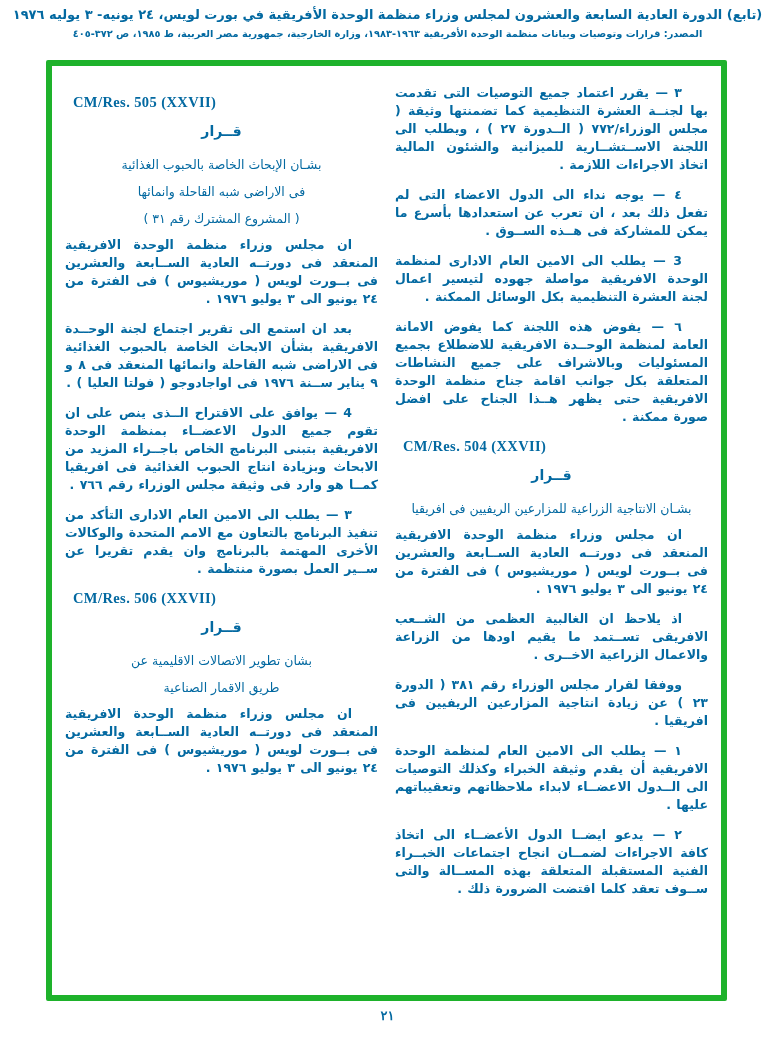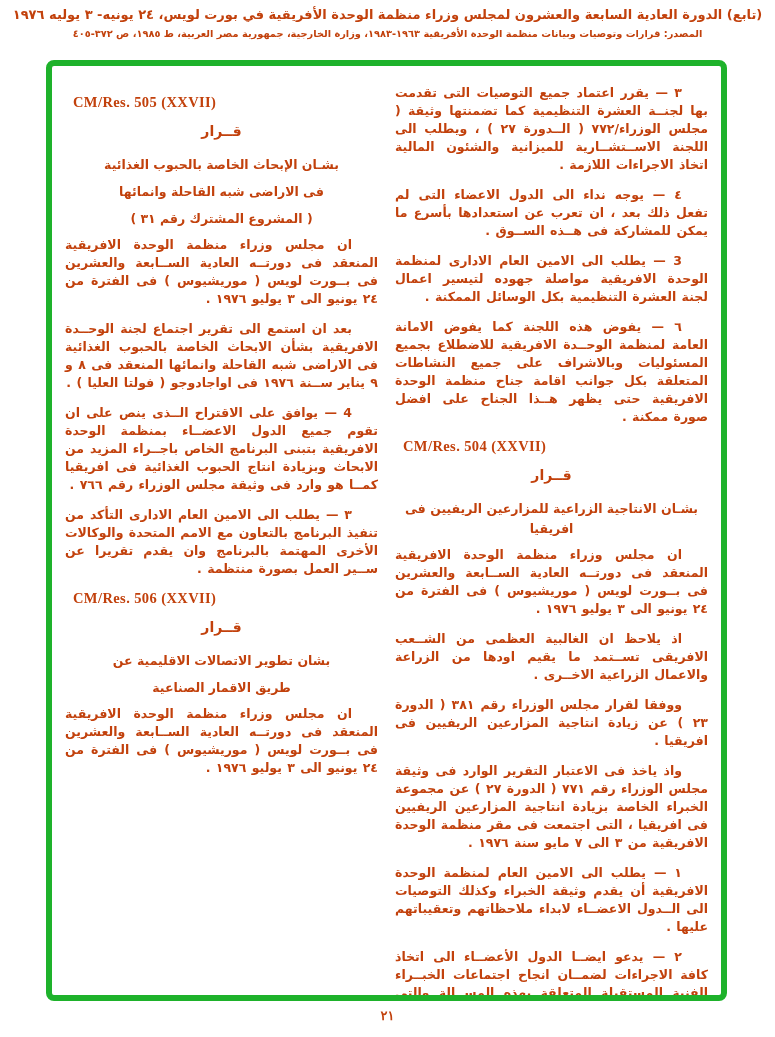--- a/index.html
+++ b/index.html
@@ -2,33 +2,33 @@
 <html lang="ar"><head>
 <meta charset="utf-8">
 <style>
   html, body { margin: 0; padding: 0; background: #ffffff; }
   .page {
     position: relative;
     width: 775px;
     height: 1037px;
     background: #ffffff;
     font-family: "DejaVu Sans", sans-serif;
-    color: #c2410c;
+    color: #0369a1;
     overflow: hidden;
   }
   header { position: absolute; top: 7px; left: 0; right: 0; text-align: center; direction: rtl; }
   .h1 { font-size: 13px; font-weight: 700; letter-spacing: 0; }
   .h2 { font-size: 9.8px; font-weight: 700; margin-top: 6px; }
   .frame {
     position: absolute;
     left: 46px; top: 60px;
     width: 681px; height: 941px;
     box-sizing: border-box;
     border: 6px solid #1eb22b;
-    border-radius: 8px;
+    border-radius: 2px;
     padding: 18px 13px 10px 13px;
     overflow: hidden;
     background: #ffffff;
   }
   .cols { display: flex; direction: rtl; gap: 17px; height: 100%; }
   .col { flex: 1 1 0; min-width: 0; }
   .block { direction: rtl; }
   .para {
     font-size: 12.5px;
     font-weight: 700;
@@ -50,21 +50,21 @@
   }
   .title {
     text-align: center;
     font-size: 14px;
     font-weight: 700;
     margin: 6px 0 16px 0;
   }
   .subtitle {
     text-align: center;
     font-size: 12.5px;
-    font-weight: 700;
+    font-weight: 400;
     line-height: 20px;
     margin: 0 0 7px 0;
   }
   .subtitle:last-of-type { margin-bottom: 10px; }
   .pagenum {
     position: absolute;
     top: 1008px; left: 0; right: 0;
     text-align: center;
     font-weight: 700;
     font-size: 13px;
@@ -87,21 +87,20 @@
           <div class="block para">٣ — يقرر اعتماد جميع التوصيات التى تقدمت بها لجنــة العشرة التنظيمية كما تضمنتها وثيقة ( مجلس الوزراء/٧٧٢ ( الــدورة ٢٧ ) ، ويطلب الى اللجنة الاســتشــارية للميزانية والشئون المالية اتخاذ الاجراءات اللازمة .</div>
           <div class="block para">٤ — يوجه نداء الى الدول الاعضاء التى لم تفعل ذلك بعد ، ان تعرب عن استعدادها بأسرع ما يمكن للمشاركة فى هــذه الســوق .</div>
           <div class="block para">3 — يطلب الى الامين العام الادارى لمنظمة الوحدة الافريقية مواصلة جهوده لتيسير اعمال لجنة العشرة التنظيمية بكل الوسائل الممكنة .</div>
           <div class="block para">٦ — يفوض هذه اللجنة كما يفوض الامانة العامة لمنظمة الوحــدة الافريقية للاضطلاع بجميع المسئوليات وبالاشراف على جميع النشاطات المتعلقة بكل جوانب اقامة جناح منظمة الوحدة الافريقية حتى يظهر هــذا الجناح على افضل صورة ممكنة .</div>
           <div class="block ref">CM/Res. 504 (XXVII)</div>
           <div class="block title">قــرار</div>
           <div class="block subtitle">بشـان الانتاجية الزراعية للمزارعين الريفيين فى افريقيا</div>
           <div class="block para">ان مجلس وزراء منظمة الوحدة الافريقية المنعقد فى دورتــه العادية الســابعة والعشرين فى بــورت لويس ( موريشيوس ) فى الفترة من ٢٤ يونيو الى ٣ يوليو ١٩٧٦ .</div>
           <div class="block para">اذ يلاحظ ان الغالبية العظمى من الشــعب الافريقى تســتمد ما يقيم اودها من الزراعة والاعمال الزراعية الاخــرى .</div>
           <div class="block para">ووفقا لقرار مجلس الوزراء رقم ٣٨١ ( الدورة ٢٣ ) عن زيادة انتاجية المزارعين الريفيين فى افريقيا .</div>
-          <div class="block para">واذ ياخذ فى الاعتبار التقرير الوارد فى وثيقة مجلس الوزراء رقم ٧٧١ ( الدورة ٢٧ ) عن مجموعة الخبراء الخاصة بزيادة انتاجية المزارعين الريفيين فى افريقيا ، التى اجتمعت فى مقر منظمة الوحدة الافريقية من ٣ الى ٧ مايو سنة ١٩٧٦ .</div>
           <div class="block para">١ — يطلب الى الامين العام لمنظمة الوحدة الافريقية أن يقدم وثيقة الخبراء وكذلك التوصيات الى الــدول الاعضــاء لابداء ملاحظاتهم وتعقيباتهم عليها .</div>
           <div class="block para">٢ — يدعو ايضــا الدول الأعضــاء الى اتخاذ كافة الاجراءات لضمــان انجاح اجتماعات الخبــراء الفنية المستقبلة المتعلقة بهذه المســالة والتى ســوف تعقد كلما اقتضت الضرورة ذلك .</div>
         </div>
       <div class="col">
           <div class="block ref">CM/Res. 505 (XXVII)</div>
           <div class="block title">قــرار</div>
           <div class="block subtitle">بشـان الإبحاث الخاصة بالحبوب الغذائية</div>
           <div class="block subtitle">فى الاراضى شبه القاحلة وانمائها</div>
           <div class="block subtitle">( المشروع المشترك رقم ٣١ )</div>
           <div class="block para">ان مجلس وزراء منظمة الوحدة الافريقية المنعقد فى دورتــه العادية الســابعة والعشرين فى بــورت لويس ( موريشيوس ) فى الفترة من ٢٤ يونيو الى ٣ يوليو ١٩٧٦ .</div>

